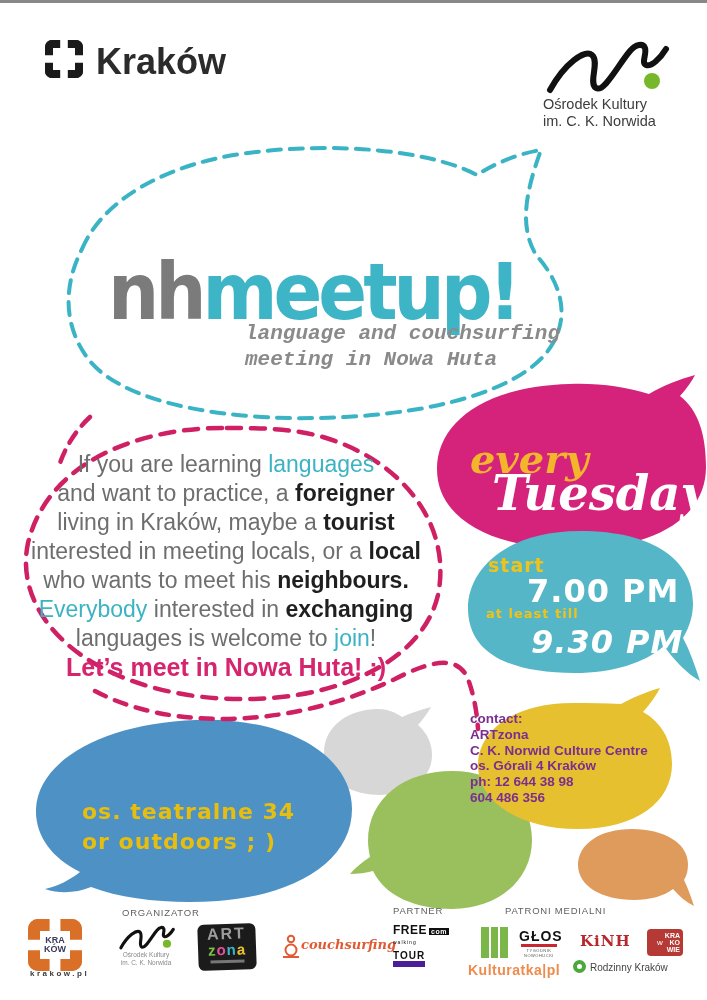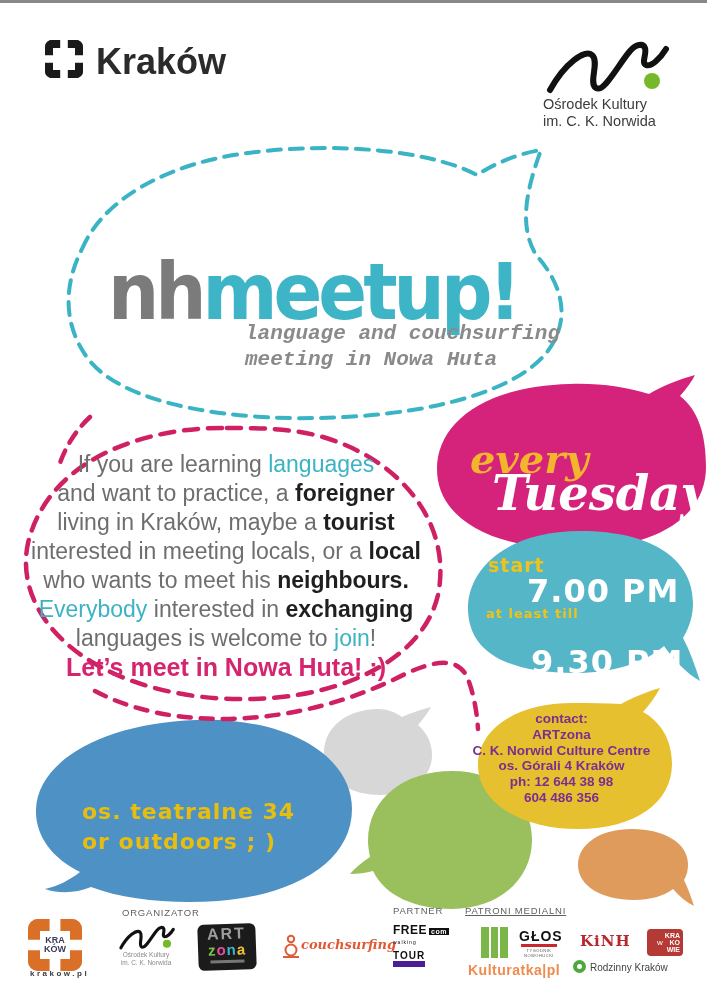--- a/index.html
+++ b/index.html
@@ -25,30 +25,30 @@
   .every{left:470px;top:432px;font-family:"DejaVu Serif",serif;font-style:italic;font-weight:bold;
          font-size:40px;color:#f2b52b;}
   .tuesday{left:492px;top:462px;font-family:"DejaVu Serif",serif;font-style:italic;font-weight:bold;
            font-size:48px;color:#ffffff;}
 
   
   .tb{font-family:"DejaVu Sans",sans-serif;font-weight:bold;letter-spacing:1px;}
   .lbl-start{left:488px;top:551px;font-size:19px;color:#eec31c;}
   .time-1{left:527px;top:569px;font-size:32px;color:#ffffff;}
   .lbl-till{left:486px;top:603px;font-size:13px;color:#eec31c;}
-  .time-2{left:531px;top:640px;font-size:32px;color:#ffffff;}
+  .time-2{left:531px;top:620px;font-size:32px;color:#ffffff;font-style:italic;}
 
   
   .para{left:0px;top:447px;width:452px;text-align:center;font-size:23px;line-height:29px;color:#6e6e6e;}
   .para .pb{color:#1f1f1f;font-weight:bold;}
   .para .pt{color:#3cb3c4;}
   .para .pp{color:#d6256f;font-weight:bold;font-size:25px;}
 
   
-  .contact{left:470px;top:708px;width:183px;text-align:center;font-size:13.5px;font-weight:bold;
+  .contact{left:470px;top:708px;width:183px;text-align:left;font-size:13.5px;font-weight:bold;
            color:#7b2e8f;line-height:15.8px;}
 
   
   .loc{color:#e7bd0e;font-family:"DejaVu Sans",sans-serif;font-weight:bold;letter-spacing:1px;}
   .loc1{left:80px;top:762px;font-size:27px;}
   .loc2{left:82px;top:796px;font-size:22px;}
   .loc3{left:82px;top:826px;font-size:22px;}
 
   
   .fl{font-size:9.5px;color:#5f5f5f;letter-spacing:0.8px;}
@@ -186,21 +186,21 @@
     <div>os. Górali 4 Kraków</div>
     <div>ph: 12 644 38 98</div>
     <div>604 486 356</div>
   </div>
 
   <div class="abs loc loc2">os. teatralne 34</div>
   <div class="abs loc loc3">or outdoors ; )</div>
 
   <div class="abs fl" style="left:122px;top:904px;">ORGANIZATOR</div>
   <div class="abs fl" style="left:393px;top:902px;">PARTNER</div>
-  <div class="abs fl" style="left:465px;top:902px;text-decoration:underline;">PATRONI MEDIALNI</div>
+  <div class="abs fl" style="left:505px;top:902px;">PATRONI MEDIALNI</div>
 
   <div class="abs krk-tile">
     <span><span>KRA</span><br><span>KÓW</span></span>
   </div>
   <div class="abs krakowpl">krakow.pl</div>
 
   <svg class="abs" style="left:112px;top:920px;" width="72" height="28" viewBox="0 0 140 62">
     <path d="M 10 55 C 25 28 45 14 52 20 C 60 27 48 48 56 53 C 64 58 78 30 90 16
              C 96 9 103 8 105 13 C 107 19 101 28 106 30 C 111 32 120 24 126 14" fill="none" stroke="#111111" stroke-width="7" stroke-linecap="round"></path>
     <circle cx="112" cy="46" r="9" fill="#76b82a"></circle>

